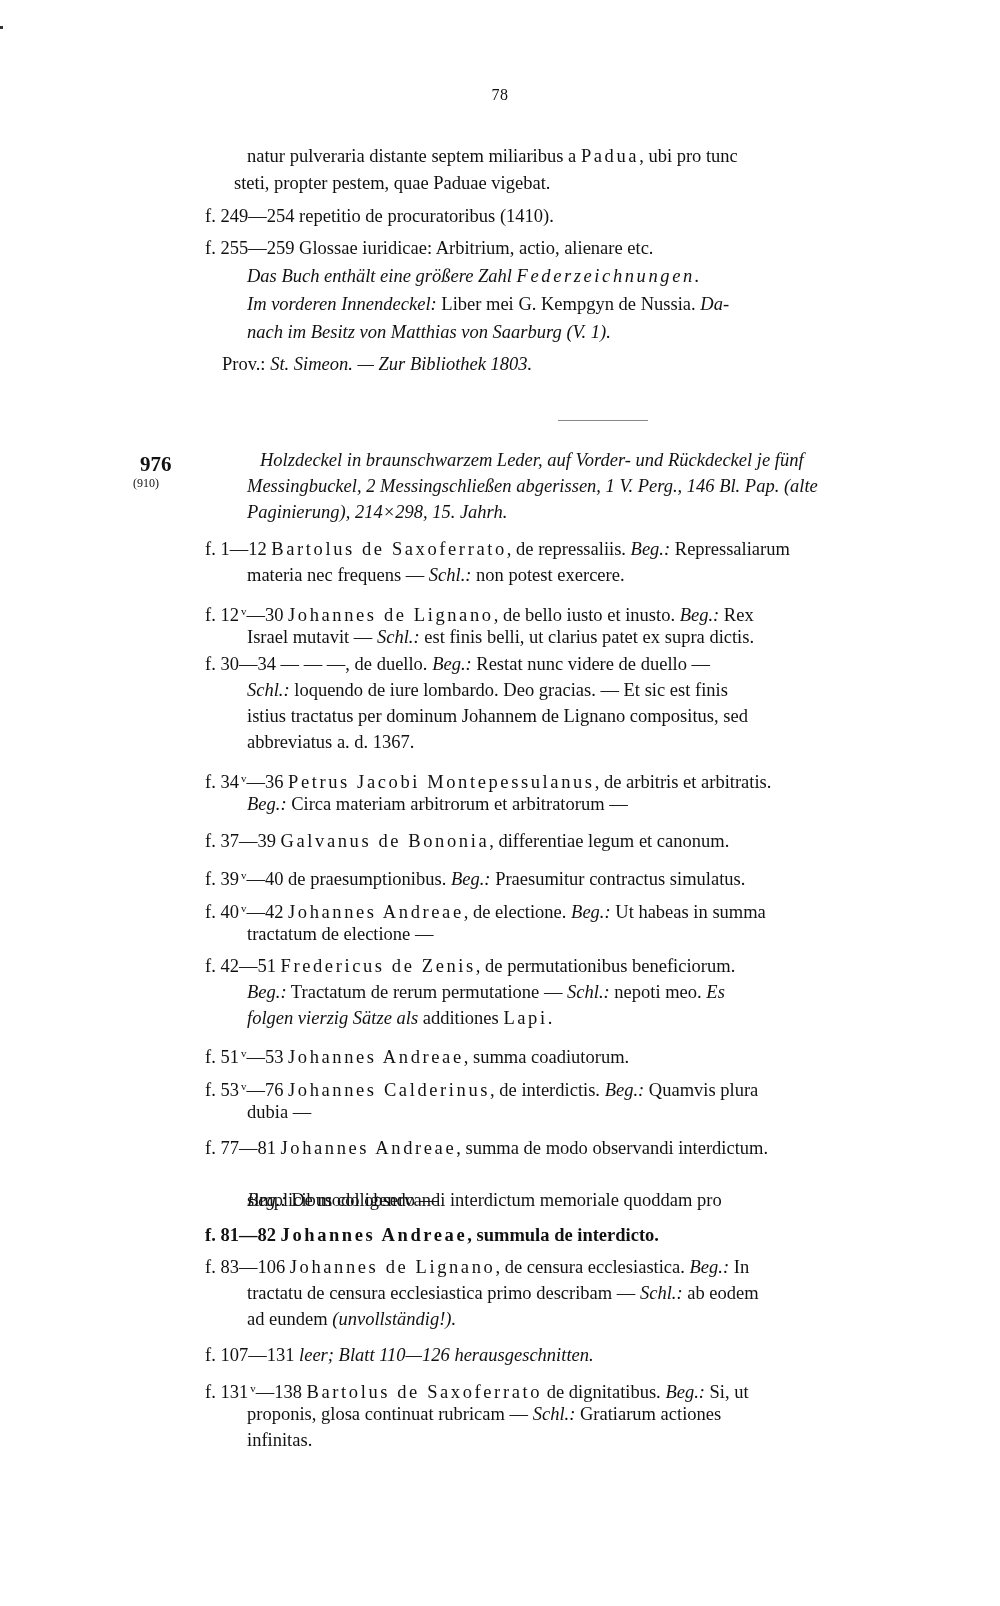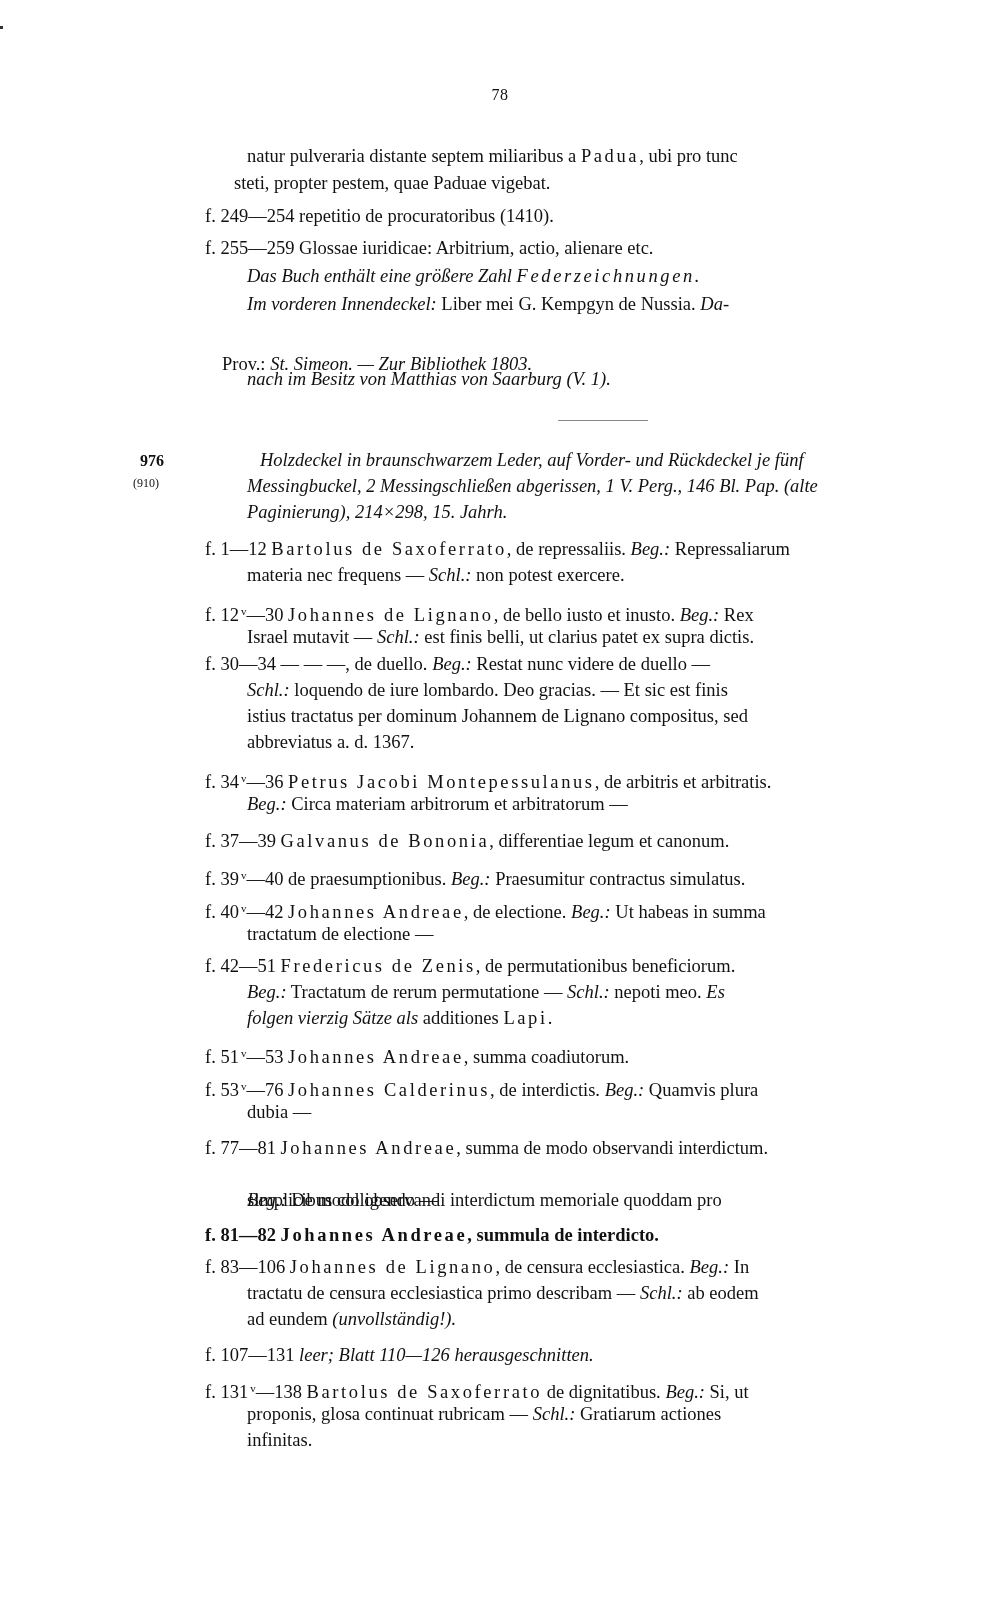--- a/index.html
+++ b/index.html
@@ -10,21 +10,21 @@
     }
     .page-number {
       position: absolute; top: 86px; left: 0; width: 1000px; text-align: center;
       font-size: 16px; letter-spacing: 0.5px;
     }
     .line { position: absolute; font-size: 18.5px; white-space: nowrap; line-height: 24px; }
     .it { font-style: italic; }
     .sp { letter-spacing: 2.6px; }
     .sup { font-size: 11px; vertical-align: 6px; margin-left: 2px; }
     .rule { position: absolute; left: 558px; top: 420px; width: 90px; height: 1px; background: #888; }
-    .entry-num { position: absolute; left: 140px; top: 452px; font-weight: bold; font-size: 16px; }
+    .entry-num { position: absolute; left: 140px; top: 452px; font-weight: bold; font-size: 21px; }
     .entry-old { position: absolute; left: 133px; top: 476px; font-size: 12px; }
     .left-mark { position: absolute; left: 0; top: 26px; width: 3px; height: 3px; background: #333; }
   </style>
 </head>
 <body>
 
 <div class="left-mark"></div>
 <div class="page-number">78</div>
 
 <div class="line" style="left:247px;top:144px;">
@@ -36,21 +36,21 @@
 </div>
 <div class="line" style="left:205px;top:236px;">
   <span>f. 255—259</span><span> Glossae iuridicae: Arbitrium, actio, alienare etc.</span>
 </div>
 <div class="line it" style="left:247px;top:264px;">
   <span>Das Buch enthält eine größere Zahl </span><span class="sp">Federzeichnungen.</span>
 </div>
 <div class="line" style="left:247px;top:292px;">
   <span class="it">Im vorderen Innendeckel:</span><span> Liber mei G. Kempgyn de Nussia. </span><span class="it">Da-</span>
 </div>
-<div class="line it" style="left:247px;top:320px;margin-top:47px;">nach im Besitz von Matthias von Saarburg (V. 1).</div>
+<div class="line it" style="left:247px;top:320px;">nach im Besitz von Matthias von Saarburg (V. 1).</div>
 <div class="line" style="left:222px;top:352px;">
   <span>Prov.: </span><span class="it">St. Simeon. — Zur Bibliothek 1803.</span>
 </div>
 
 <div class="rule"></div>
 
 <div class="entry-num">976</div>
 <div class="entry-old">(910)</div>
 <div class="line it" style="left:260px;top:448px;">Holzdeckel in braunschwarzem Leder, auf Vorder- und Rückdeckel je fünf</div>
 <div class="line it" style="left:247px;top:474px;">Messingbuckel, 2 Messingschließen abgerissen, 1 V. Perg., 146 Bl. Pap. (alte</div>

